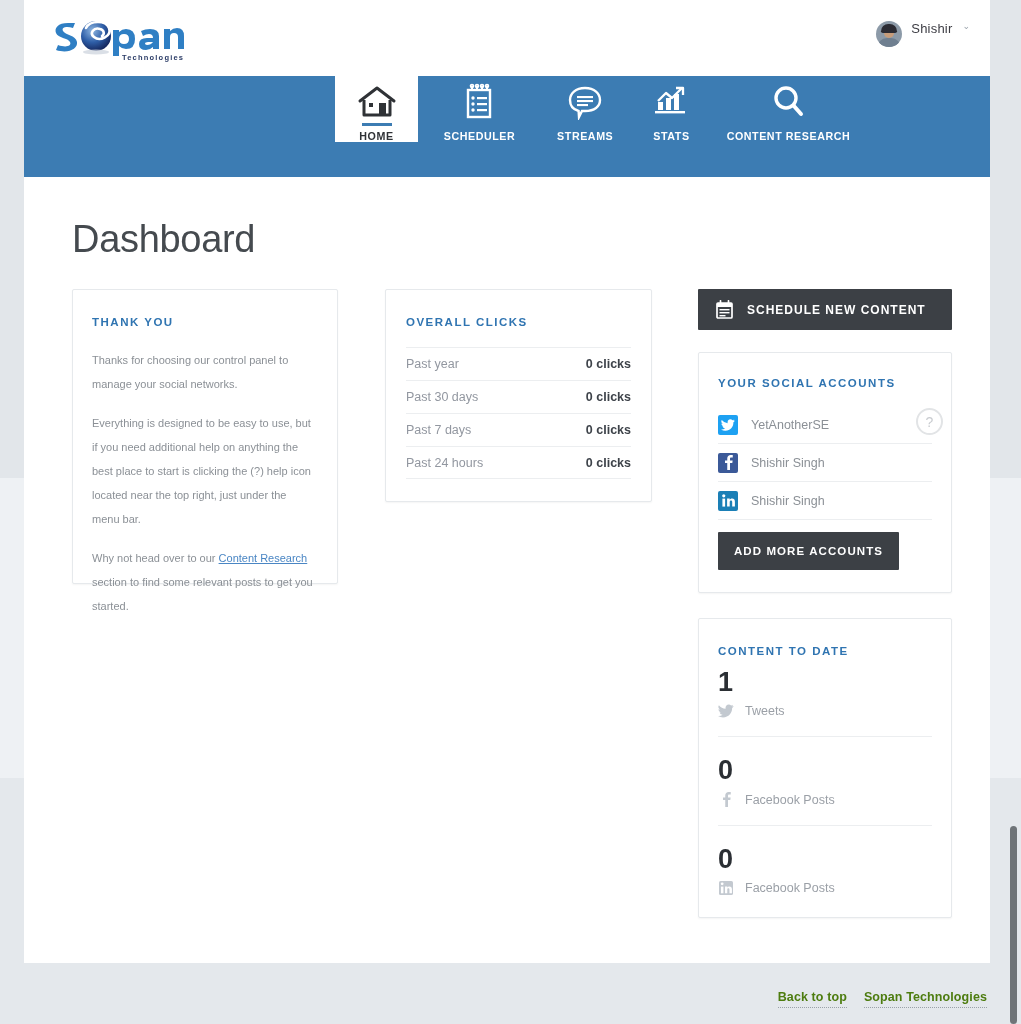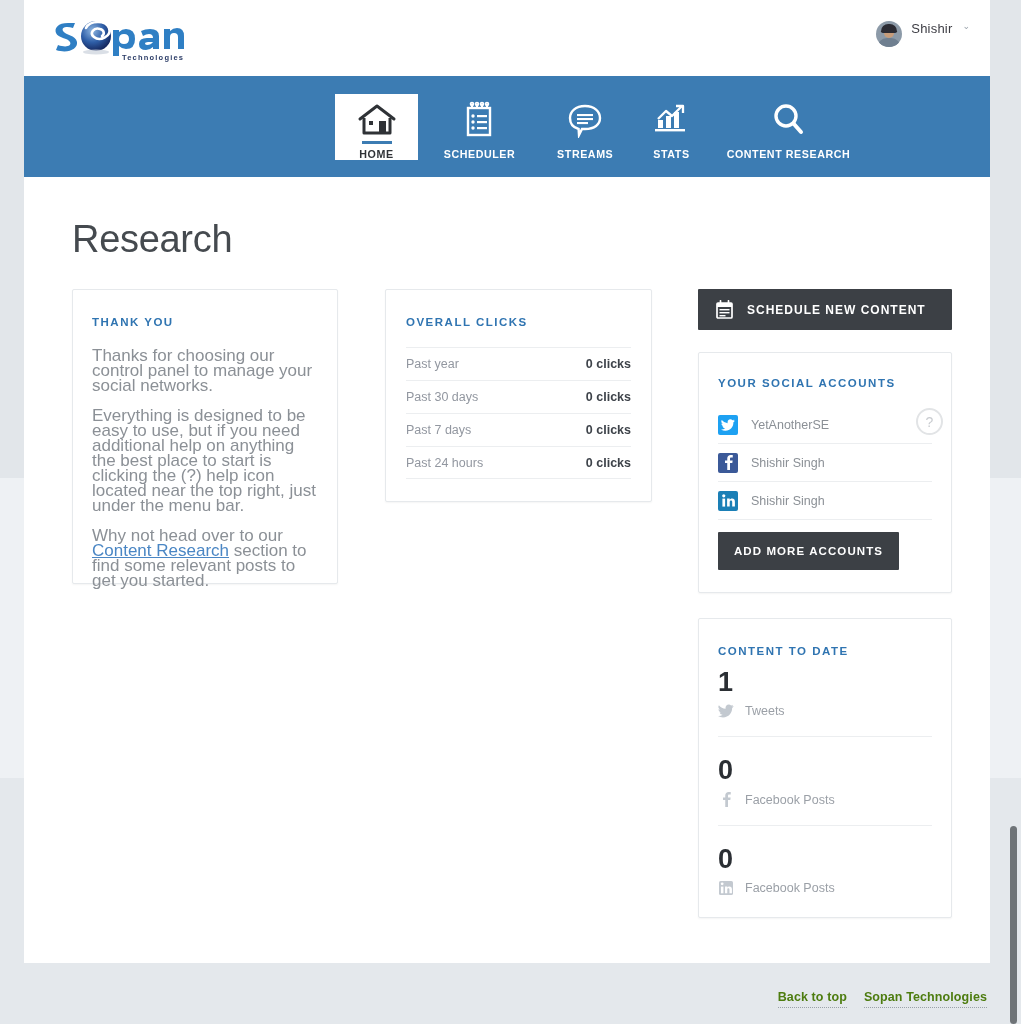--- a/index.html
+++ b/index.html
@@ -82,21 +82,21 @@
     color: #9aa2ab;
     margin-left: 1px;
   }
 
   
   #nav {
     position: relative;
     height: 101px;
     background: #3c7cb3;
     display: flex;
-    align-items: center;
+    align-items: flex-start;
   }
   #nav-spacer { width: 311px; flex: none; background: #3c7cb3; }
 
   .nav-item {
     flex: none;
     background: #3c7cb3;
     color: #ffffff;
     display: flex;
     flex-direction: column;
     align-items: center;
@@ -188,22 +188,22 @@
     font-weight: bold;
     color: #2f74b1;
     letter-spacing: 1.5px;
     text-transform: uppercase;
   }
 
   
   #thank-you-card { padding: 26px 21px 30px 19px; height: 295px; }
   #thank-you-card .card-title { margin-bottom: 20px; }
   .ty-para {
-    font-size: 17px;
-    line-height: 15px;
+    font-size: 11px;
+    line-height: 24px;
     color: #8b9096;
     margin-bottom: 15px;
   }
   .ty-para:last-child { margin-bottom: 0; }
   .ty-link {
     color: #4a86c4;
     text-decoration: underline;
     cursor: pointer;
   }
 
@@ -460,21 +460,21 @@
           <path d="M23.5 21.5 L31 30" stroke="#fff" stroke-width="4" stroke-linecap="round"></path>
         </svg>
       </span>
       <span class="nav-label">CONTENT RESEARCH</span>
 
     </div>
   </div>
 
   <div id="main">
 
-    <h1 id="page-title">Research</h1>
+    <h1 id="page-title">Dashboard</h1>
 
     <div id="help-icon">?</div>
 
     <div id="columns">
 
       <div id="col-left">
         <div class="card" id="thank-you-card">
           <div class="card-title">THANK YOU</div>
           <p class="ty-para">Thanks for choosing our control panel to manage your social networks.</p>
           <p class="ty-para">Everything is designed to be easy to use, but if you need additional help on anything the best place to start is clicking the (?) help icon located near the top right, just under the menu bar.</p>

